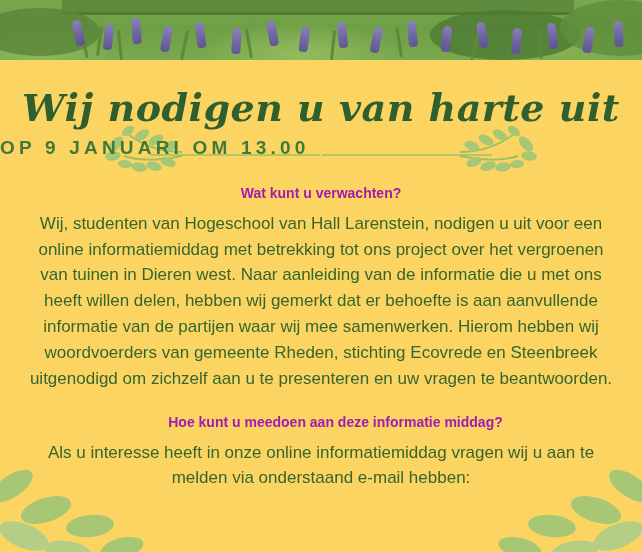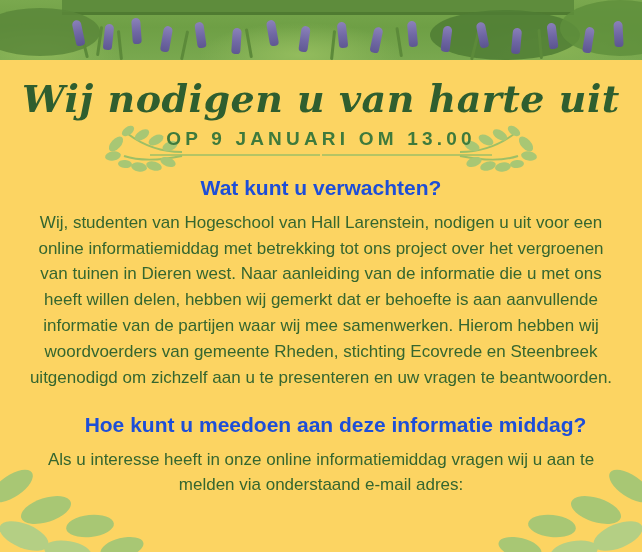--- a/index.html
+++ b/index.html
@@ -100,48 +100,47 @@
     width: 150px;
     height: 110px;
     pointer-events: none;
   }
   .corner-leaves.left { left: -6px; }
   .corner-leaves.right { right: -6px; transform: scaleX(-1); }
 
   
   .content {
     position: absolute;
-    top: 60px; left: 0;
+    top: 69px; left: 0;
     width: 642px;
   }
   .script-title {
     font-family: "DejaVu Serif", serif;
     font-style: italic;
     font-weight: bold;
     font-size: 38px;
     color: #2f5e2f;
     text-align: center;
     margin: 18px 0 0 0;
     letter-spacing: 0.5px;
     line-height: 1.1;
   }
   .subtitle {
-    text-align: center;
     font-size: 19px;
     letter-spacing: 4.2px;
     color: #3f7a3c;
     font-weight: bold;
     margin: 8px 0 0 0;
     font-family: "Liberation Sans", sans-serif;
   }
   .heading {
     text-align: center;
-    font-size: 21px;
+    font-size: 14px;
     font-weight: bold;
-    color: #1d4ed8;
+    color: #a21caf;
     margin: 26px 0 0 0;
   }
   .heading.second {
     margin-top: 22px;
     margin-left: 29px;
   }
   .body-text {
     margin: 10px auto 0 auto;
     width: 584px;
     text-align: center;
@@ -251,16 +250,16 @@
   </div>
 
   <div class="content">
     <h1 class="script-title">Wij nodigen u van harte uit</h1>
     <div class="subtitle">OP 9 JANUARI OM 13.00</div>
 
     <h2 class="heading">Wat kunt u verwachten?</h2>
     <p class="body-text p1">Wij, studenten van Hogeschool van Hall Larenstein, nodigen u uit voor een online informatiemiddag met betrekking tot ons project over het vergroenen van tuinen in Dieren west. Naar aanleiding van de informatie die u met ons heeft willen delen, hebben wij gemerkt dat er behoefte is aan aanvullende informatie van de partijen waar wij mee samenwerken. Hierom hebben wij woordvoerders van gemeente Rheden, stichting Ecovrede en Steenbreek uitgenodigd om zichzelf aan u te presenteren en uw vragen te beantwoorden.</p>
 
     <h2 class="heading second">Hoe kunt u meedoen aan deze informatie middag?</h2>
-    <p class="body-text p3">Als u interesse heeft in onze online informatiemiddag vragen wij u aan te melden via onderstaand e-mail adres:</p>
+    <p class="body-text p3">Als u interesse heeft in onze online informatiemiddag vragen wij u aan te melden via onderstaand e-mail hebben:</p>
   </div>
 
 </div>
 
 </body></html>

